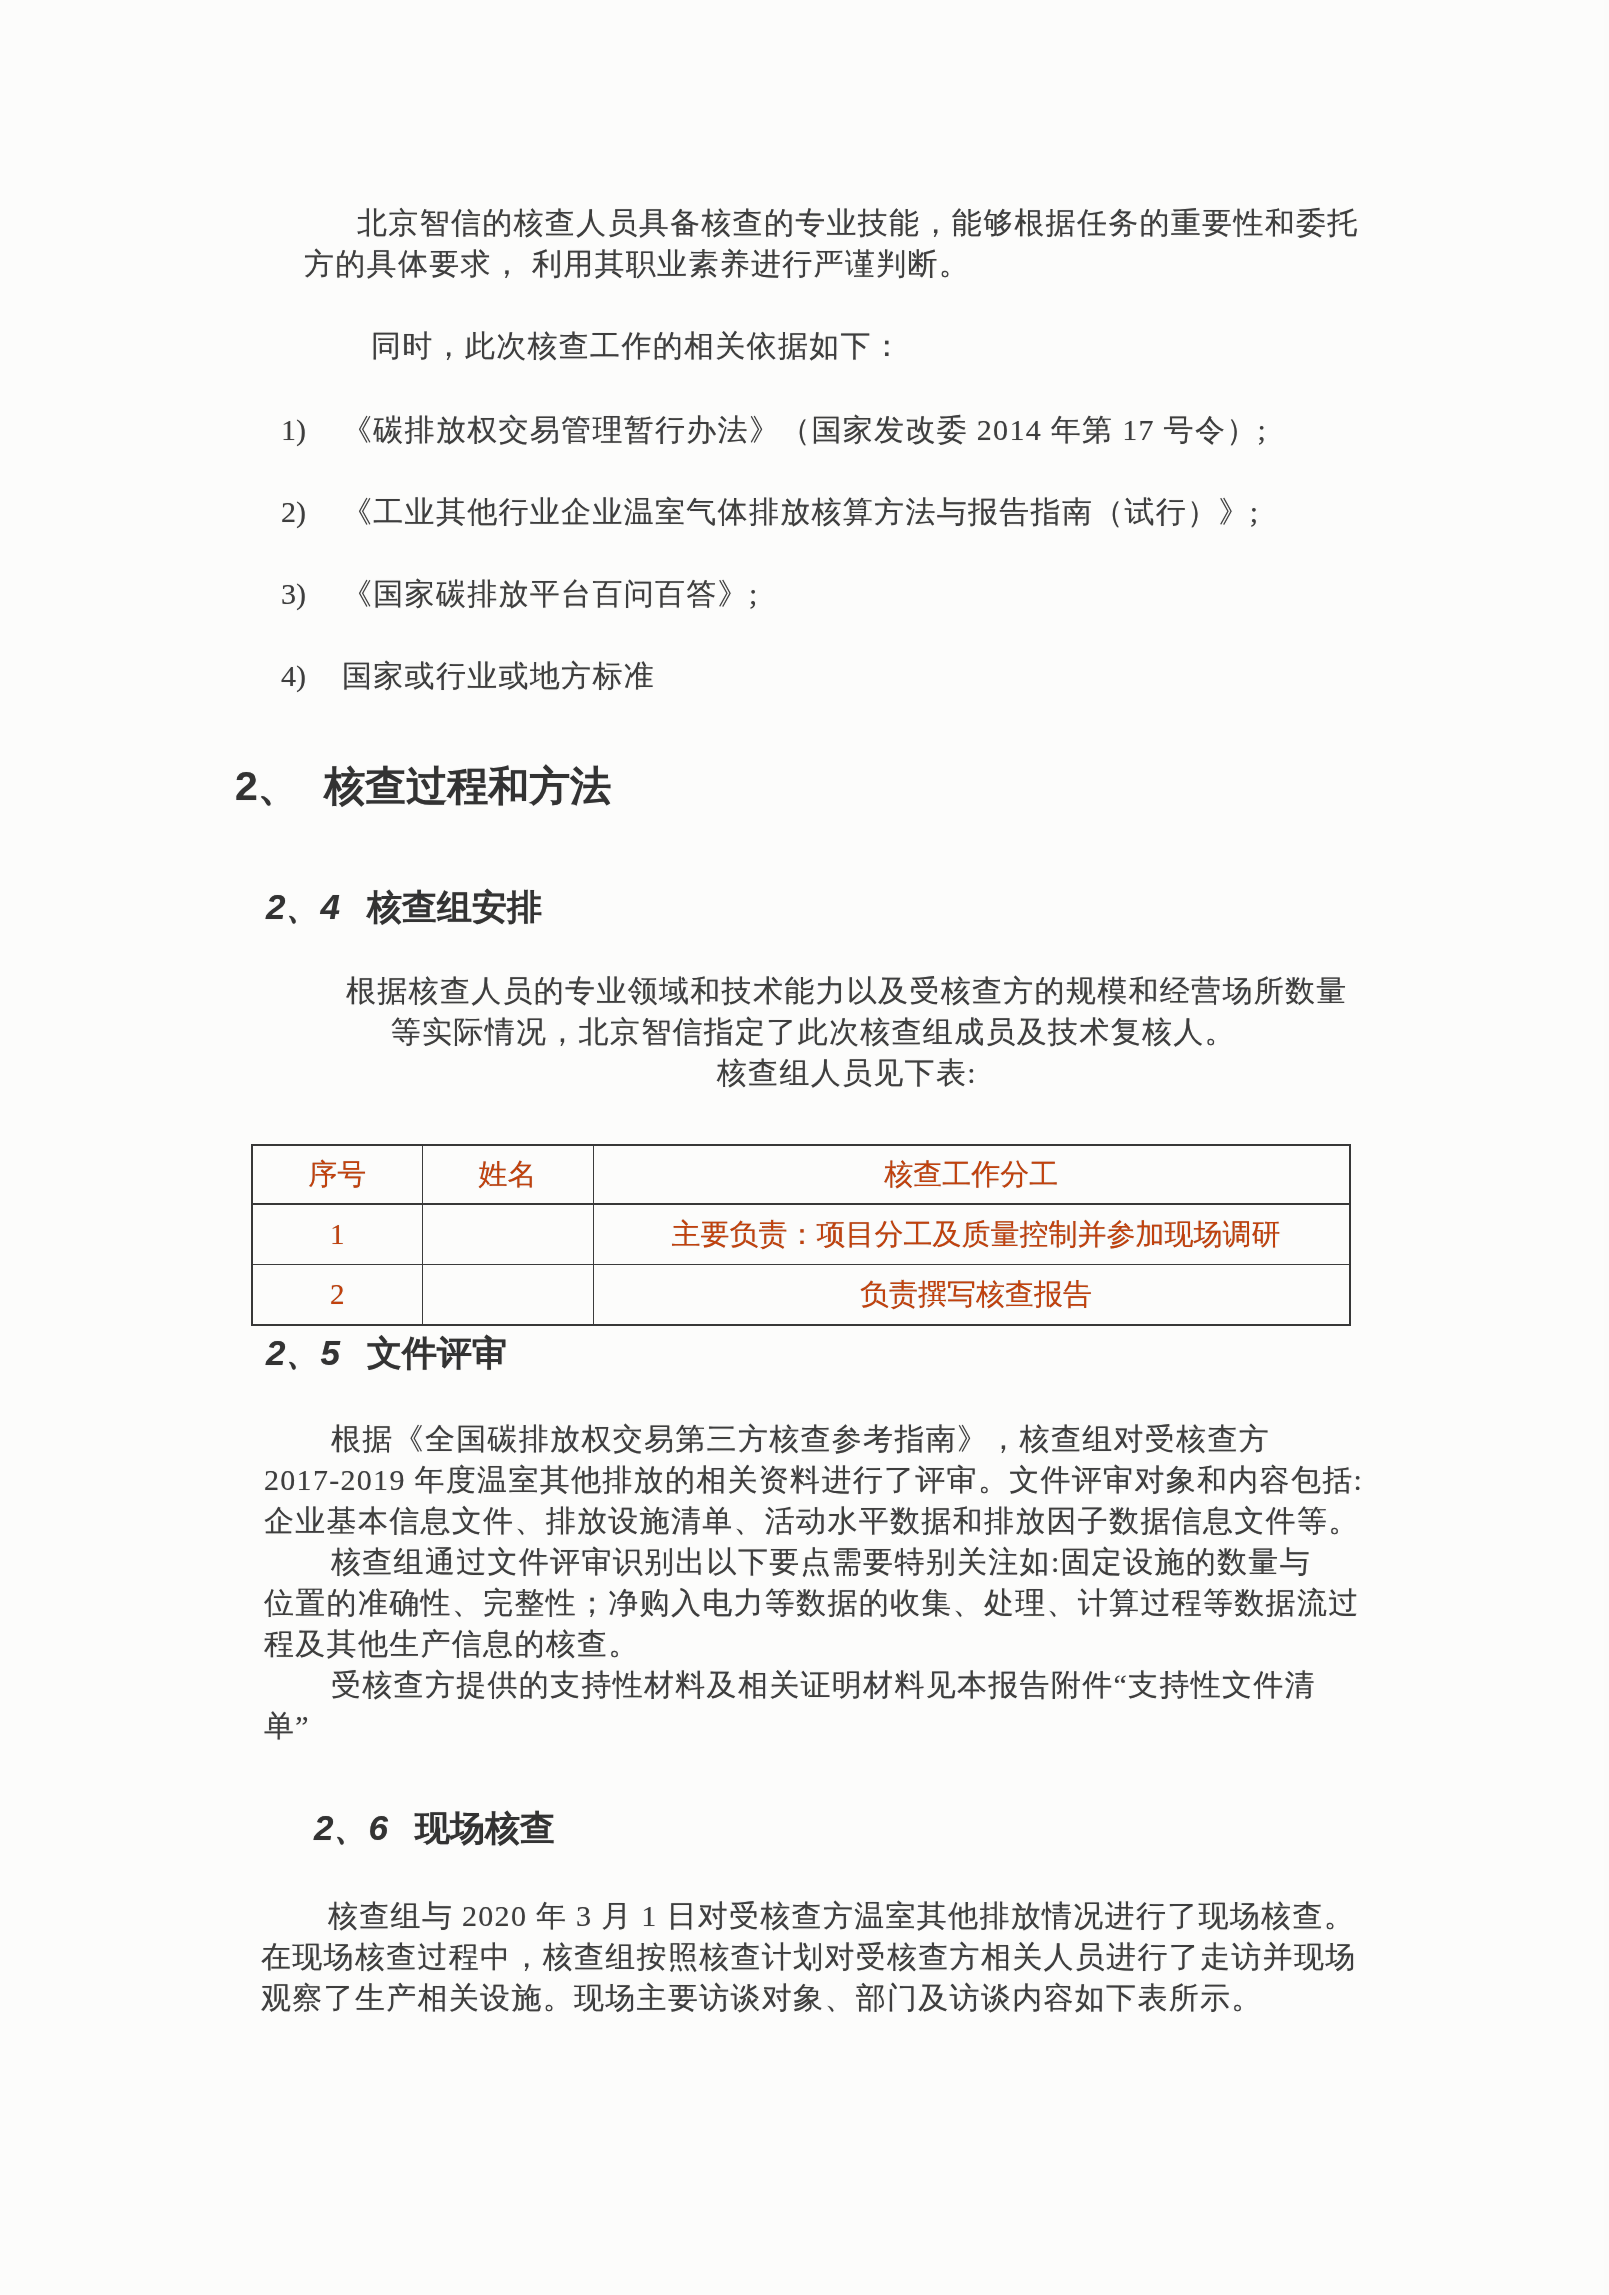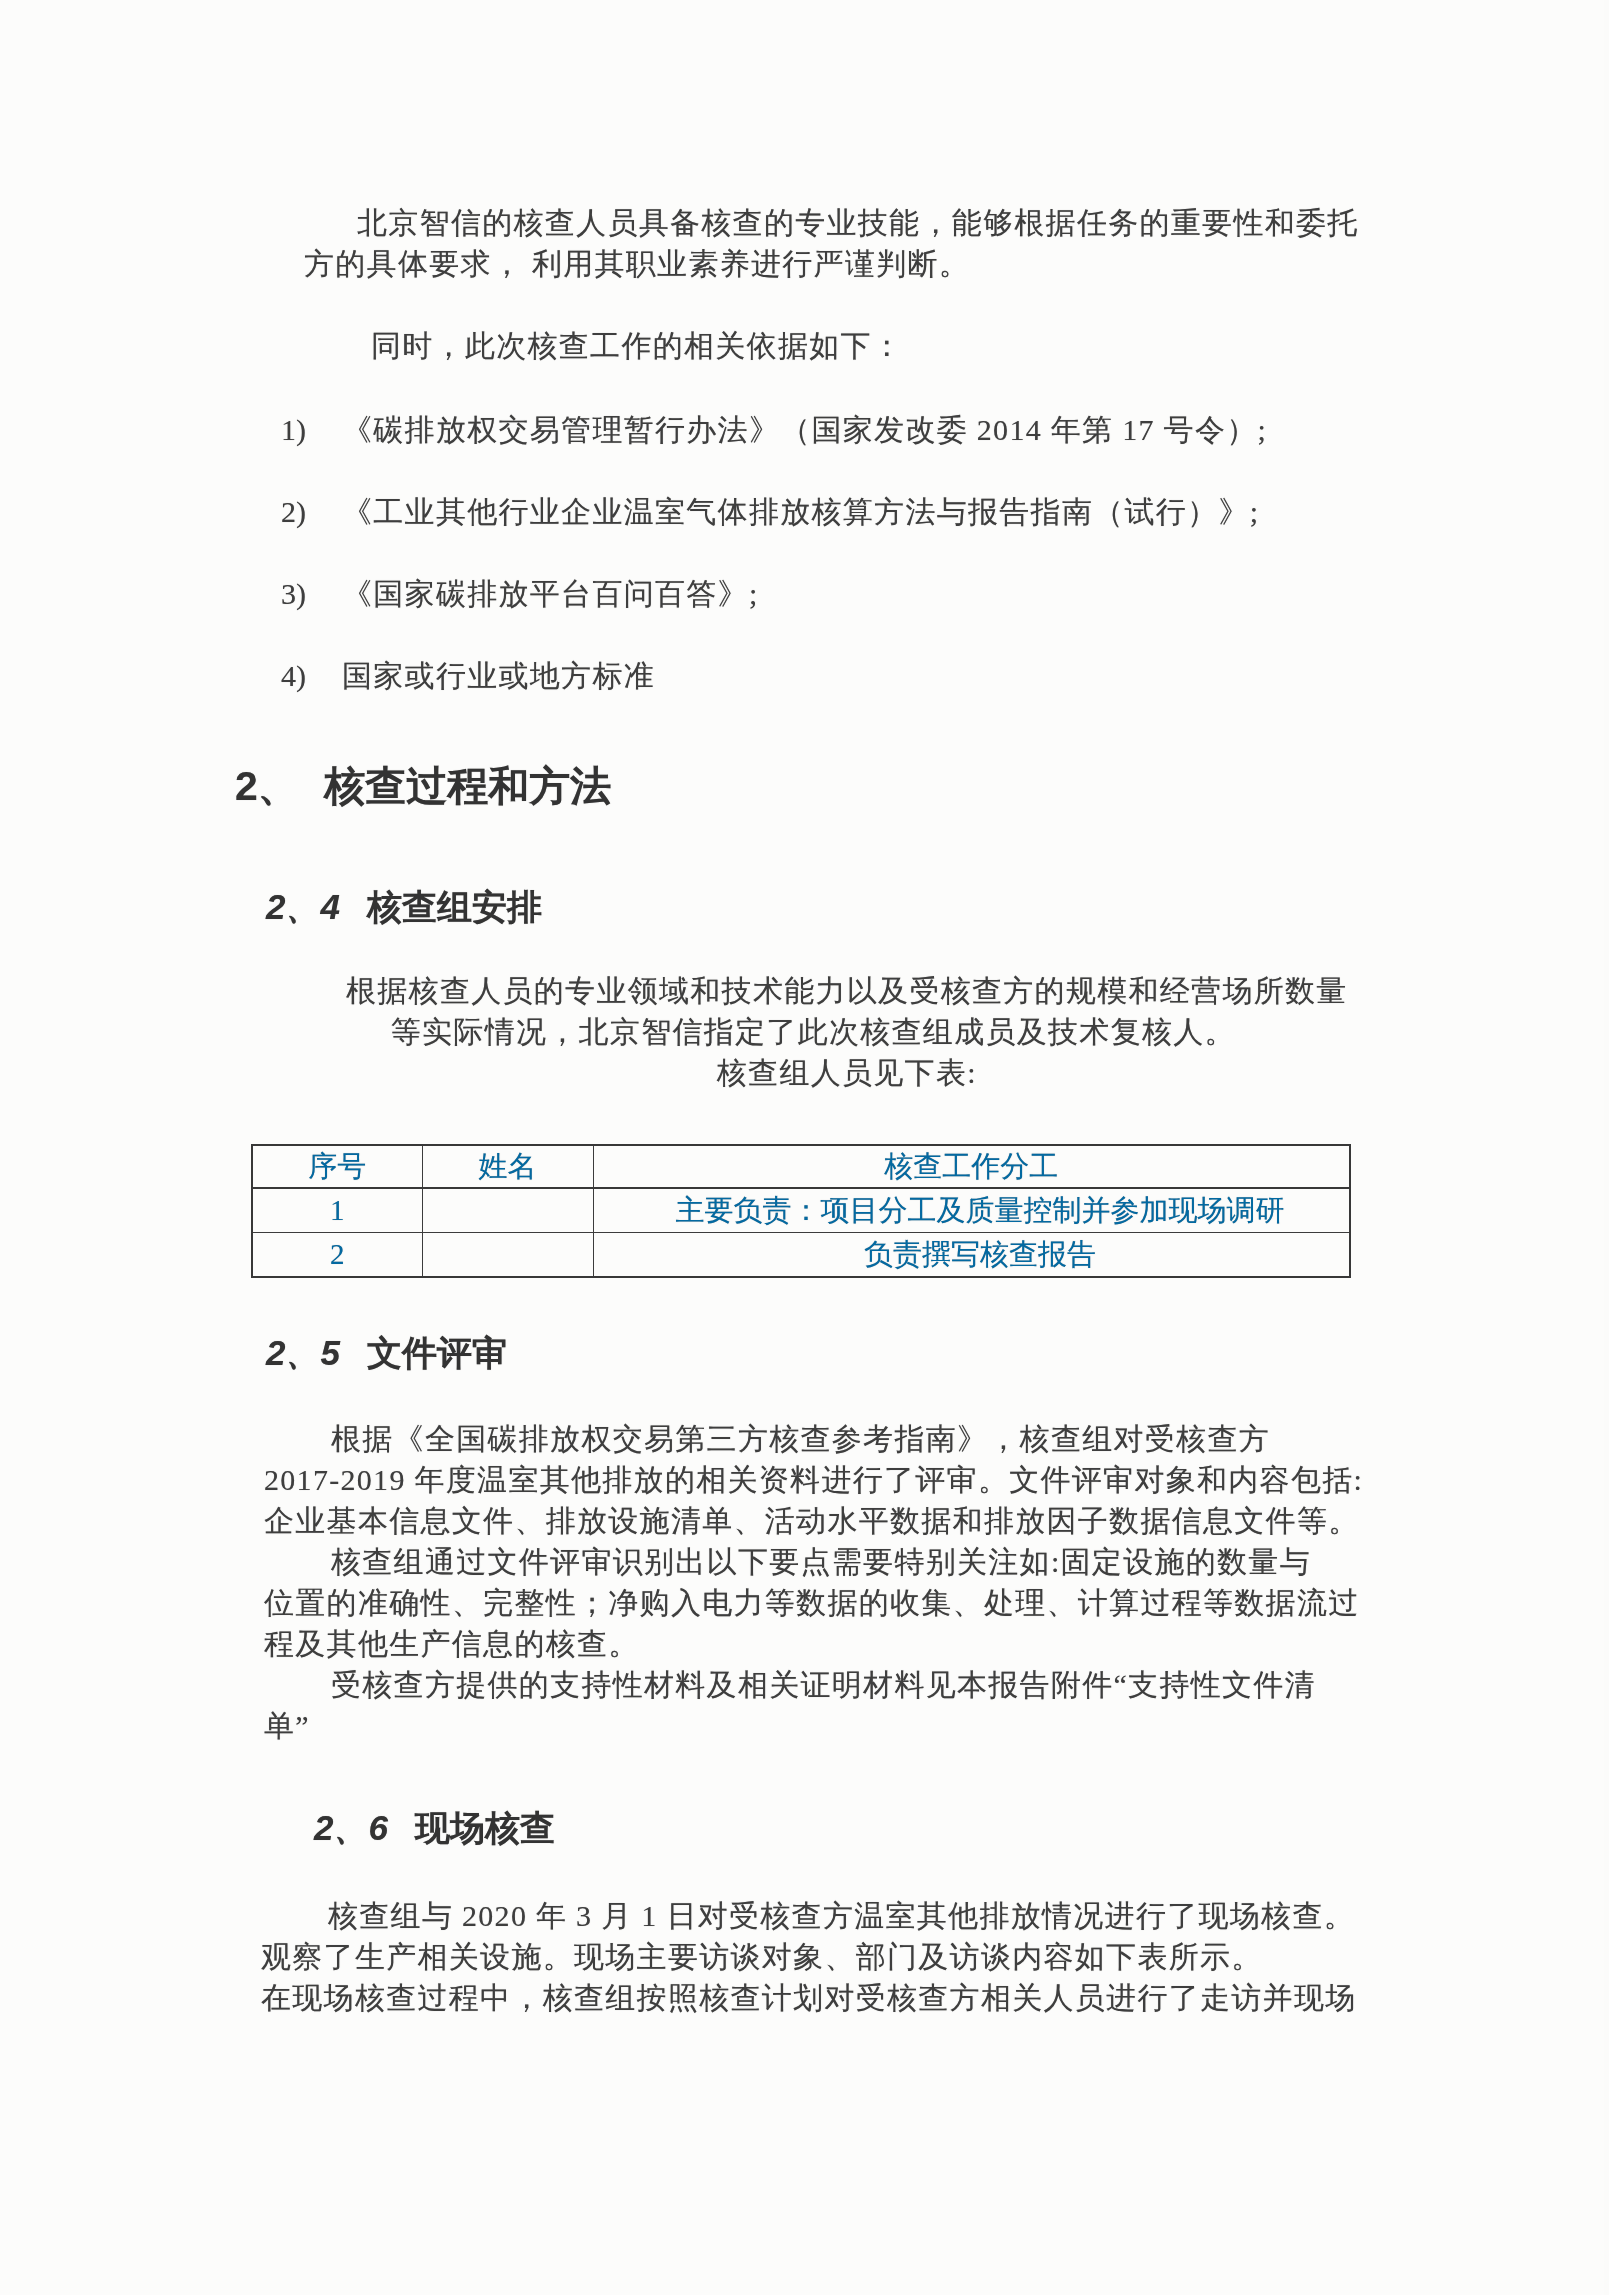--- a/index.html
+++ b/index.html
@@ -58,22 +58,22 @@
   .team-table {
     position:absolute; left:251px; top:1144px;
     border-collapse:collapse;
     width:1099px;
     table-layout:fixed;
   }
   .team-table td, .team-table th {
     border:1.3px solid #3c3c3c;
     font-weight:normal;
     font-size:29px;
-    color:#0369a1;
-    padding:0;
+    color:#c2410c;
+    padding:8px;
     text-shadow:0 0 0.7px rgba(70,70,70,0.5);
     overflow:hidden;
     margin-top:17px;
   }
   .team-table { border:2px solid #383838; }
   .team-table tr.hdr td { height:41px; text-align:center; border-bottom:2px solid #383838; }
   .team-table tr.row td { height:43px; }
   .td-no { text-align:center; }
   .td-name { text-align:center; }
   .td-duty { text-align:center; padding-left:17.4px !important; }
@@ -168,18 +168,18 @@
     <div class="line">单”</div>
   </div>
 
   <div class="h2" style="left:281px; top:1808px;margin-left:33px;">
     <span class="h-num">2、6</span>
     <span>现场核查</span>
   </div>
 
   <div class="para" style="left:261px; top:1895px;">
     <div class="line indent">核查组与 2020 年 3 月 1 日对受核查方温室其他排放情况进行了现场核查。</div>
+    <div class="line">在现场核查过程中，核查组按照核查计划对受核查方相关人员进行了走访并现场</div>
     <div class="line">观察了生产相关设施。现场主要访谈对象、部门及访谈内容如下表所示。</div>
-    <div class="line">在现场核查过程中，核查组按照核查计划对受核查方相关人员进行了走访并现场</div>
   </div>
 
 </div>
 
 
 </body></html>

